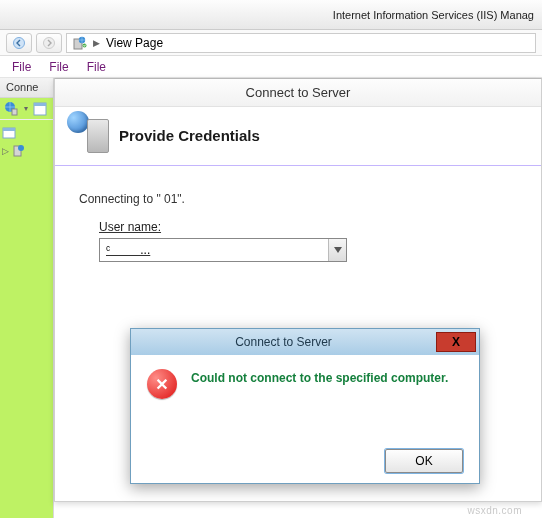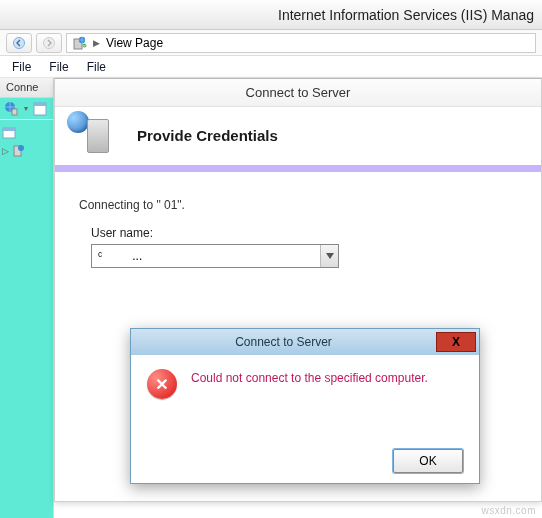--- a/index.html
+++ b/index.html
@@ -1,68 +1,68 @@
 <!DOCTYPE html>
 <html><head>
 <meta charset="utf-8">
 <style>
   * { box-sizing: border-box; font-family: "Segoe UI", Tahoma, sans-serif; font-size: 12px; }
   body { margin: 0; width: 542px; height: 518px; background: #fff; overflow: hidden; position: relative; }
 
   .titlebar { height: 30px; background: linear-gradient(#fdfdfd,#e8e8e8); border-bottom: 1px solid #ccc; display: flex; align-items: center; padding: 0 8px; position: relative; }
   .titlebar .spacer { flex: 1; }
-  .titlebar .title { font-size: 14px; color: #222; white-space: nowrap; }
+  .titlebar .title { font-size: 11px; color: #222; white-space: nowrap; }
 
   .toolbar { height: 26px; display: flex; align-items: center; gap: 4px; padding: 0 6px; border-bottom: 1px solid #ddd; background:#fafafa; }
   .nav-btn { width: 26px; height: 20px; border: 1px solid #ccc; border-radius: 3px; background: linear-gradient(#fefefe,#eee); display:flex; align-items:center; justify-content:center; color:#666; }
   .addr { flex:1; height:20px; border:1px solid #ccc; background:#fff; display:flex; align-items:center; padding:0 6px; gap:6px; }
   .iis-ico { width:14px; height:14px; display:inline-flex; align-items:center; justify-content:center; }
 
   .menubar { height:22px; display:flex; align-items:center; gap:18px; padding:0 12px; border-bottom:1px solid #e5e5e5; }
-  .menubar span { color:#0f172a; }
+  .menubar span { color:#701a75; }
 
   .body { display:flex; height: calc(518px - 30px - 26px - 22px); }
-  .conn-pane { width:54px; border-right:1px solid #d8d8d8; background:#5eead4; }
+  .conn-pane { width:54px; border-right:1px solid #d8d8d8; background:#bef264; }
   .conn-head { height:20px; background:linear-gradient(#f4f4f4,#e6e6e6); border-bottom:1px solid #d5d5d5; font-size:11px; padding:3px 6px; color:#333; }
   .conn-tools { height:22px; display:flex; align-items:center; gap:4px; padding:0 4px; border-bottom:1px solid #eee; }
   .mini-ico { width:16px; height:16px; display:inline-block; }
 
   .tree { padding: 4px 2px; font-size:11px; }
   .tree-row { display:flex; align-items:center; gap:2px; height:18px; }
 
   
   .wizard { position:absolute; left:54px; top:78px; right:0; bottom:16px; background:#fff; border:1px solid #cfcfcf; border-top:1px solid #b8b8b8; box-shadow: 0 2px 6px rgba(0,0,0,.15); }
   .wiz-title { height:28px; display:flex; align-items:center; justify-content:center; border-bottom:1px solid #e2e2e2; color:#333; font-size:13px; background:linear-gradient(#fdfdfd,#f2f2f2);}
-  .wiz-head { display:flex; align-items:center; gap:24px; padding: 8px 18px 10px 18px; border-bottom:7px solid #c4b5fd; }
+  .wiz-head { display:flex; align-items:center; gap:6px; padding: 8px 18px 10px 18px; border-bottom:1px solid #c4b5fd; }
   .server-ico { width:40px; height:40px; position:relative; }
   .server-ico .globe { width:22px; height:22px; border-radius:50%; background: radial-gradient(circle at 30% 30%, #9fd4ff, #2a72c4); position:absolute; top:-4px; left:-6px; box-shadow: inset -2px -2px 3px rgba(0,0,0,.2);}
   .server-ico .tower { width:22px; height:34px; background:linear-gradient(#e8e8e8,#b8b8b8); position:absolute; left:14px; top:4px; border:1px solid #999; border-radius:2px; }
   .wiz-h1 { font-size:15px; font-weight:600; color:#1a1a1a; }
   .wiz-body { padding: 26px 24px 0 24px; color:#333; }
-  .wiz-field { margin: 14px 0 4px 12px; }
+  .wiz-field { margin: 14px 0 4px 20px; text-decoration: underline; }
   .wiz-label { margin-bottom:4px; color:#222; }
   .combo { width:248px; height:24px; border:1px solid #888; display:flex; align-items:center; background:#fff; }
   .combo input { border:0; outline:0; flex:1; padding:0 6px; font-size:12px; }
   .combo .drop { width:18px; height:100%; border-left:1px solid #bbb; background:linear-gradient(#f5f5f5,#ddd); display:flex; align-items:center; justify-content:center; }
   .txt { width:248px; height:24px; border:1px solid #888; padding:0 6px; }
   .txt input { border:0; outline:0; width:100%; height:100%; font-size:14px; letter-spacing:1px; }
 
   
   .dlg { position:absolute; left:130px; top:328px; width:350px; height:156px; border:1px solid #6f9fbf; background:#fff; box-shadow: 0 4px 14px rgba(0,0,0,.35); }
   .dlg-titlebar { height:26px; background: linear-gradient(#cfe3f2,#a9cce6); display:flex; align-items:center; position:relative; }
   .dlg-title { flex:1; text-align:center; color:#203a4d; }
   .dlg-close { width:40px; height:20px; margin-right:3px; background:#c83c2e; border:1px solid #8d1d12; color:#000; display:flex; align-items:center; justify-content:center; font-weight:700; font-size:13px; font-family: Arial, sans-serif; }
   .dlg-body { padding: 14px 16px 8px 16px; display:flex; gap:14px; }
   .err-ico { width:30px; height:30px; border-radius:50%; background: radial-gradient(circle at 30% 30%, #ff8d87, #d11); display:flex; align-items:center; justify-content:center; flex-shrink:0; box-shadow: 0 1px 1px rgba(0,0,0,.3); }
   .err-ico span { color:#fff; font-weight:700; font-size:16px; }
-  .dlg-text { color:#be185d; line-height:1.6; }
+  .dlg-text { color:#15803d; line-height:1.6;font-weight:bold; }
   .dlg-footer { position:absolute; bottom:10px; right:16px; }
-  .ok-btn { width:70px; height:24px; background:linear-gradient(#fefefe,#e6e6e6); border:1px solid #8a8a8a; border-radius:2px; box-shadow: 0 0 0 1px #7eb4e2; }
+  .ok-btn { width:78px; height:24px; background:linear-gradient(#fefefe,#e6e6e6); border:1px solid #8a8a8a; border-radius:2px; box-shadow: 0 0 0 1px #7eb4e2; }
 
-  .watermark { position:absolute; right:6px; bottom:2px; font-size:10px; color:#c9c9c9; letter-spacing:.5px; }
+  .watermark { position:absolute; right:20px; bottom:2px; font-size:10px; color:#c9c9c9; letter-spacing:.5px; }
 
   svg { display:block; }
 </style>
 </head>
 <body>
 
 <div class="titlebar">
   <div class="spacer"></div>
   <div class="title">Internet Information Services (IIS) Manag</div>
 </div>

